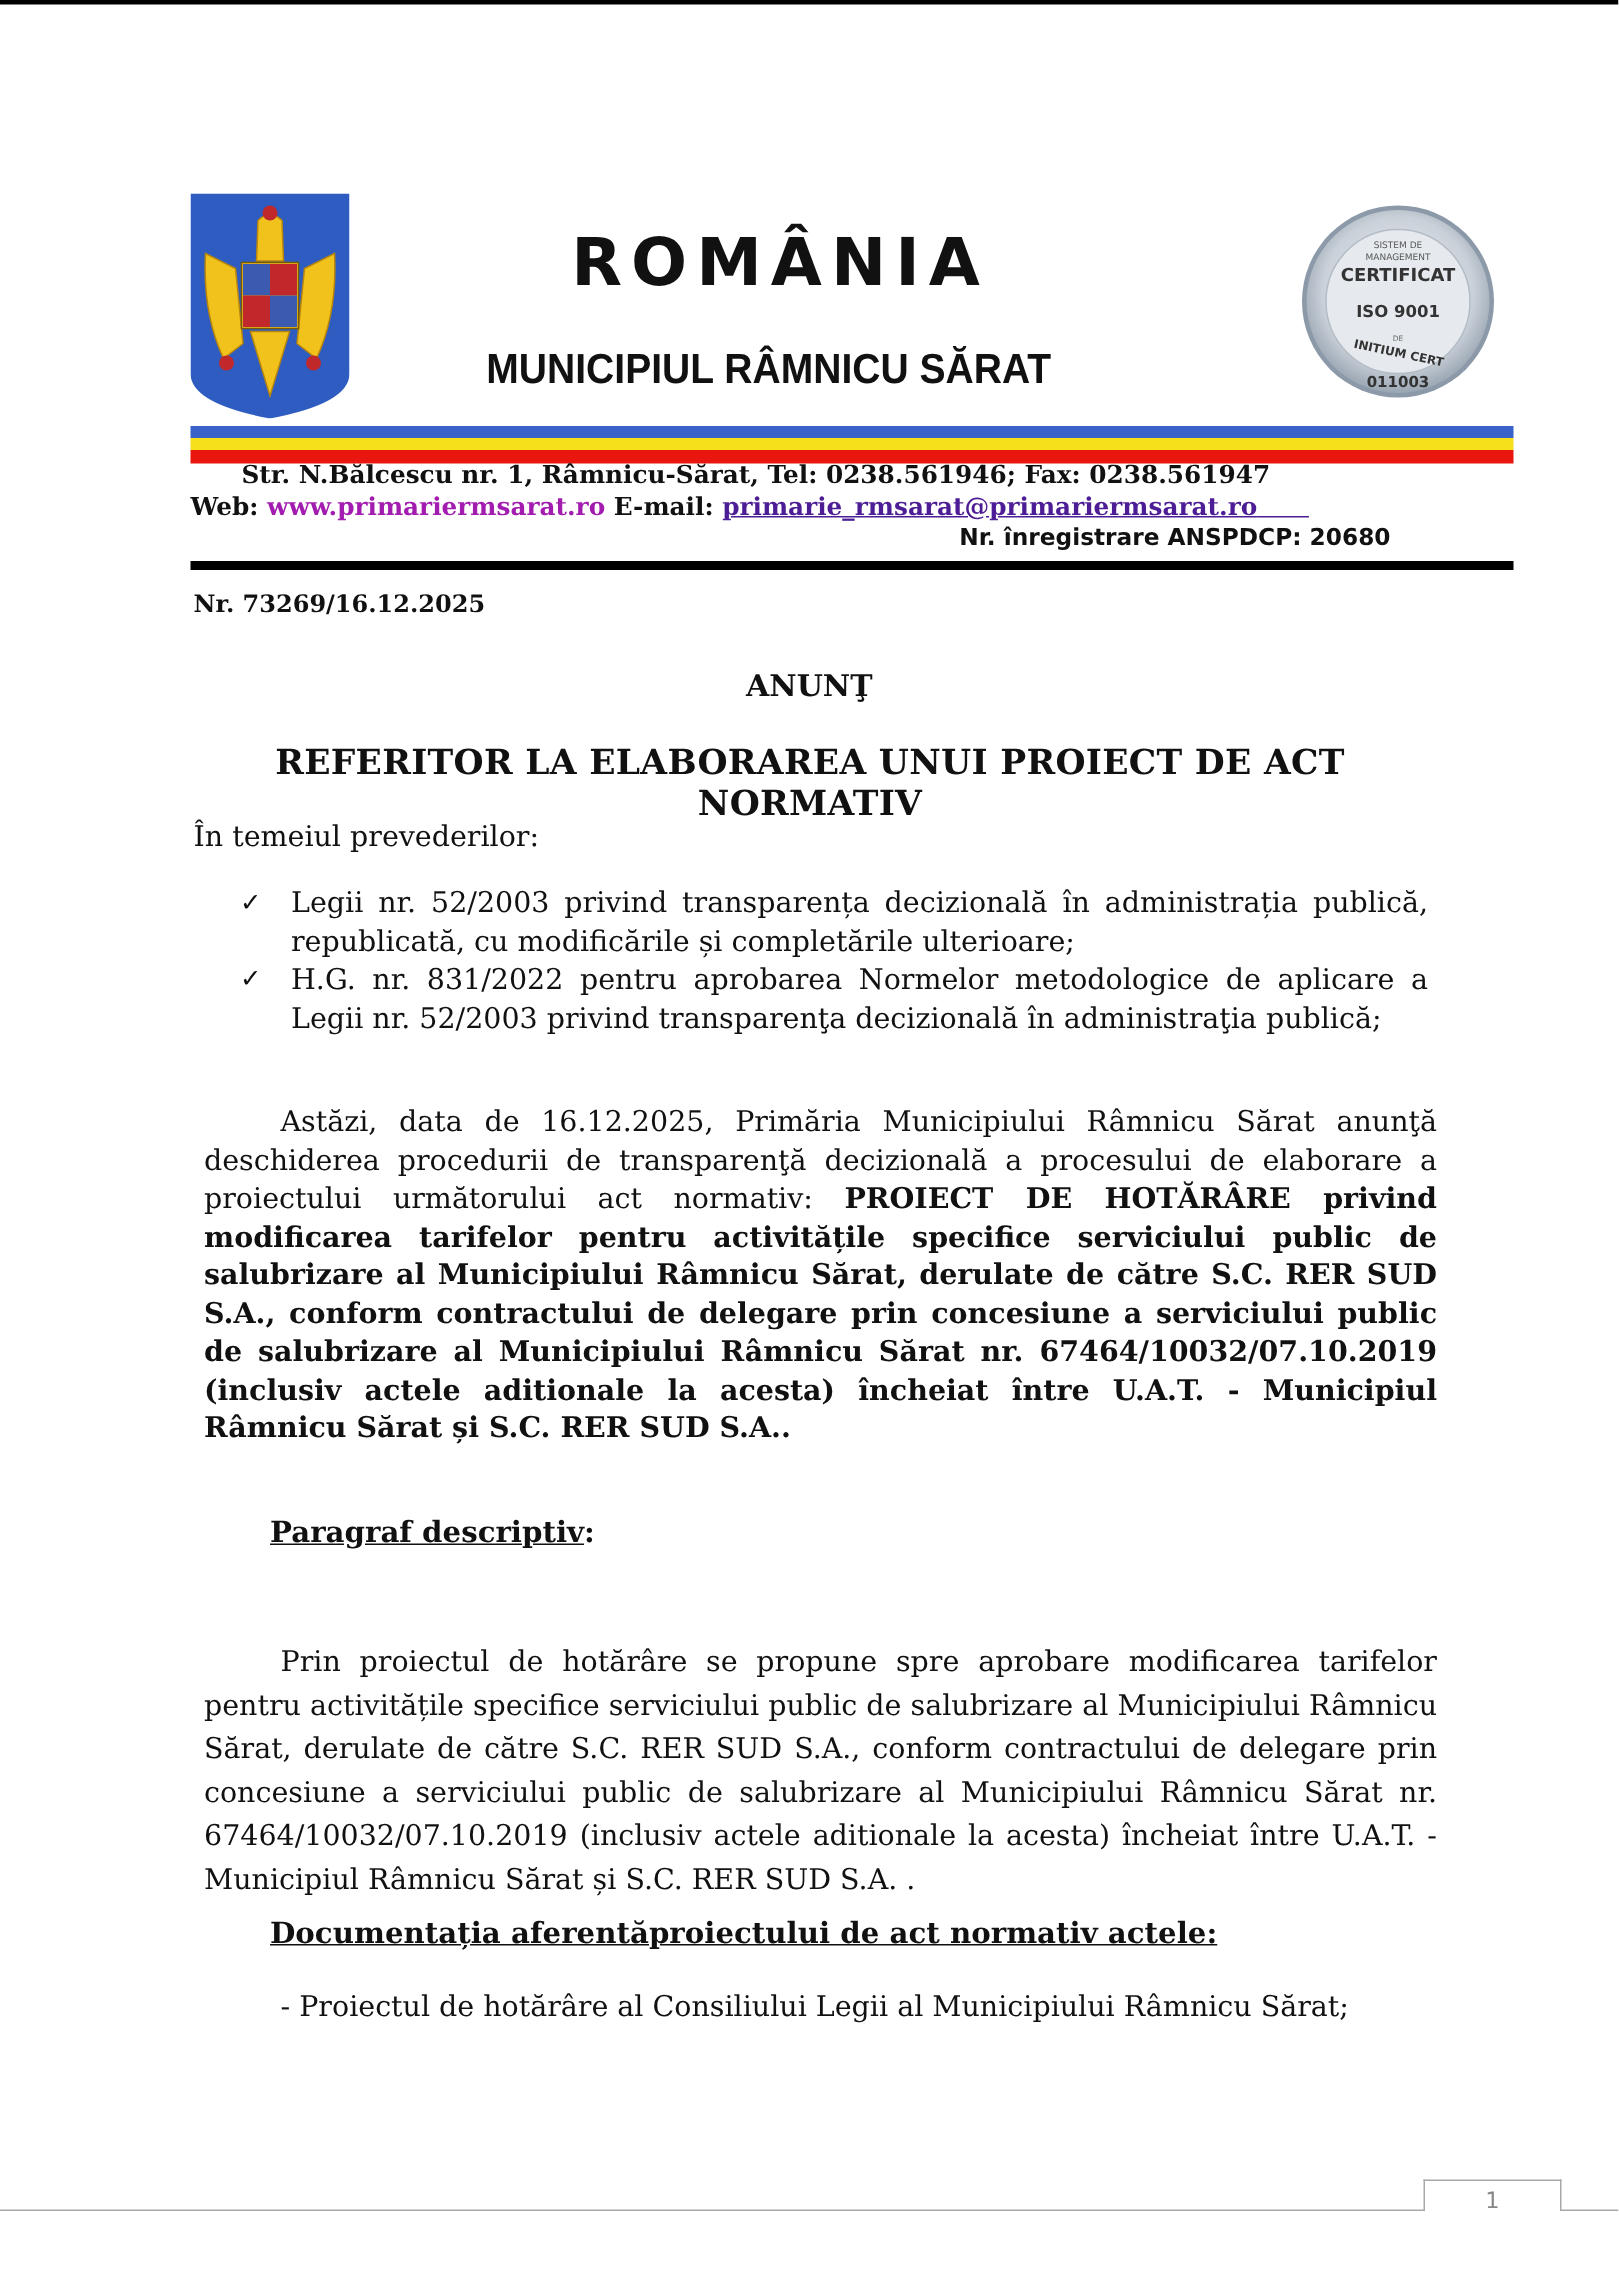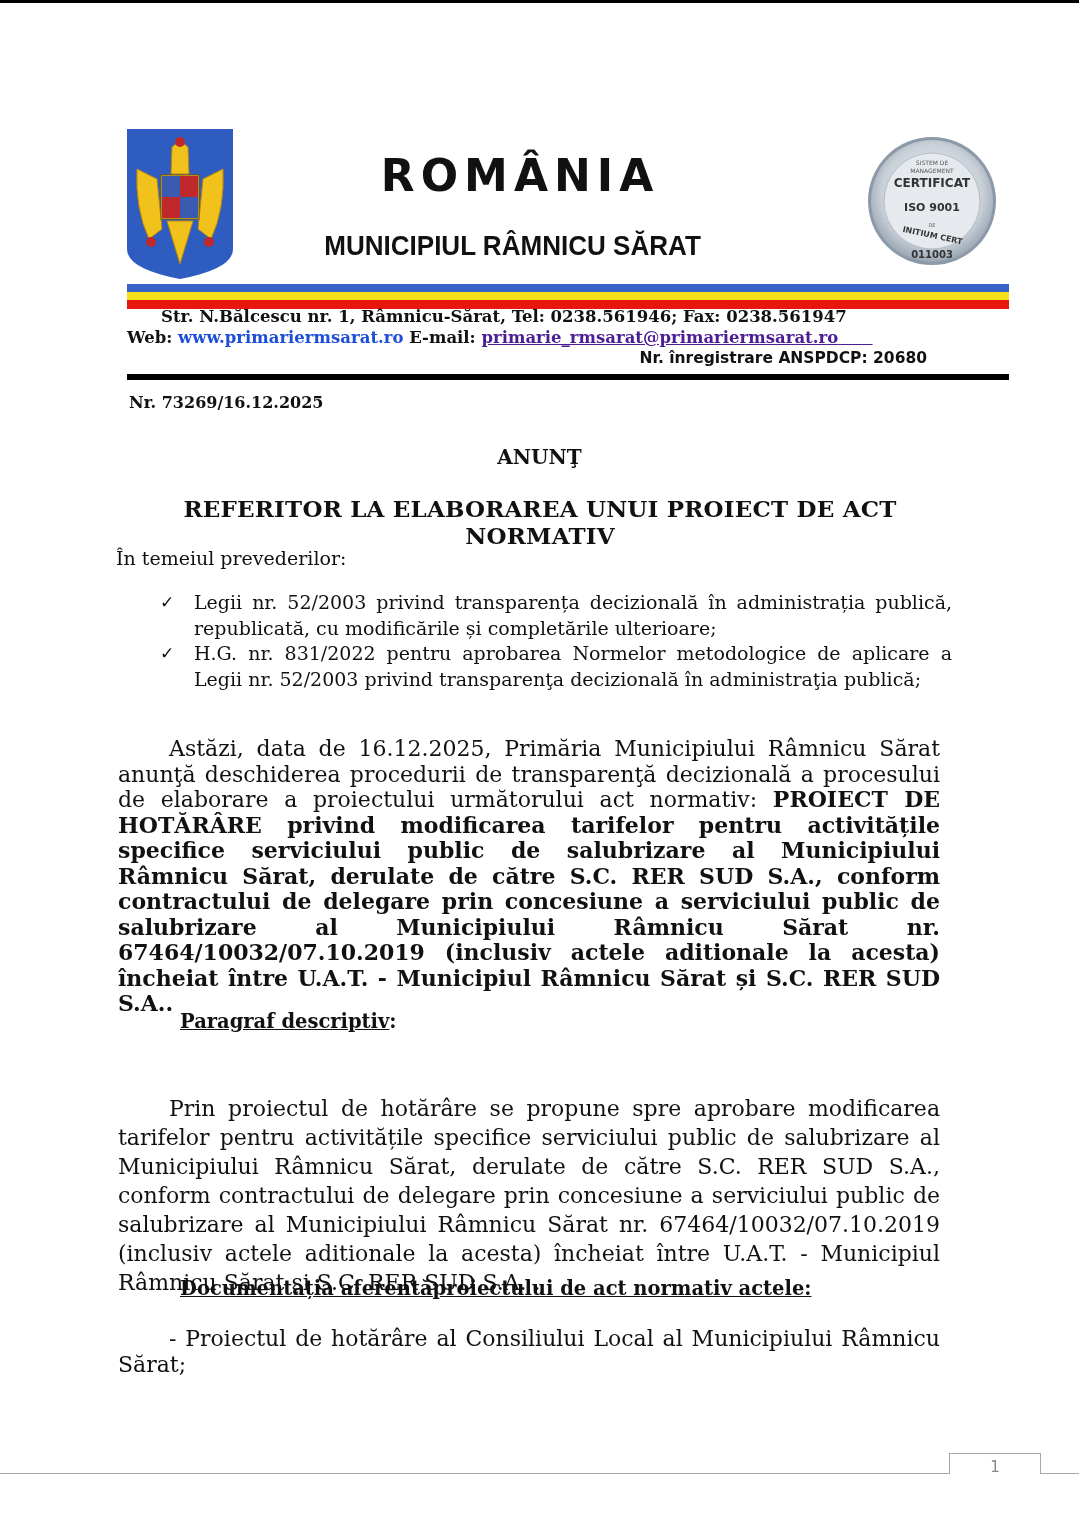--- a/index.html
+++ b/index.html
@@ -15,35 +15,35 @@
 
   .stripe { position:absolute; left:127px; width:882px; }
   .stripe.blue { top:284px; height:8px; background:#3a63c9; }
   .stripe.yellow { top:292px; height:8px; background:#f6e01b; }
   .stripe.red { top:300px; height:9px; background:#e8160f; }
 
   .contact { position:absolute; left:127px; width:882px; font-family:"DejaVu Serif", serif; font-weight:bold; font-size:16.5px; line-height:21px; }
   .contact.l1 { top:306px; padding-left:34px; box-sizing:border-box; }
   .contact.l2 { top:327px; }
   .contact.l3 { top:348px; text-align:right; font-family:"DejaVu Sans", sans-serif; font-size:15.5px; padding-left:0; width:800px; left:127px; }
-  .link { color:#1d4ed8;margin-top:18px; }
+  .link { color:#a21caf;margin-top:18px; }
   .link-u { color:#4c1d95; text-decoration:underline; }
   .hr-black { position:absolute; left:127px; top:374px; width:882px; height:6px; background:#000; }
 
   .nr { position:absolute; left:129px; top:393px; font-weight:bold; font-size:16px; }
   .anunt { position:absolute; left:0; top:445px; width:1079px; text-align:center; font-weight:bold; font-size:20px; padding-left:0; }
   .anunt span { position:relative; left:0px; }
   .referitor { position:absolute; left:129px; top:495px; width:822px; text-align:center; font-weight:bold; font-size:23px; letter-spacing:0.2px; }
-  .temei { position:absolute; left:116px; top:547px; font-size:19px; }
+  .temei { position:absolute; left:129px; top:547px; font-size:19px; }
 
   .list { position:absolute; left:160px; top:590px; width:792px; margin:0; padding:0; list-style:none; font-size:19px; line-height:25.5px; }
   .list li { position:relative; padding-left:34px; text-align:justify; }
   .check { position:absolute; left:0; top:0; font-family:"DejaVu Sans", sans-serif; font-size:17px; }
 
-  .para { position:absolute; left:118px; width:822px; font-size:22px; line-height:25.5px; text-align:justify; }
+  .para { position:absolute; left:136px; width:822px; font-size:19px; line-height:25.5px; text-align:justify; }
   .para .indent { display:inline-block; width:51px; }
   .p1 { top:736px; }
   .sub { position:absolute; left:180px; font-weight:bold; font-size:19.5px; }
   .sub u { text-decoration:underline; }
   .sub1 { top:1010px; }
   .p2 { top:1054px; line-height:29px;margin-top:40px; }
   .sub2 { top:1277px; }
   .p3 { top:1326px; line-height:25.5px; }
 
   .footer-line { position:absolute; top:1473px; height:1px; background:#a8a8a8; }
@@ -125,18 +125,18 @@
   </ul>
 
   <div class="para p1"><span class="indent"></span><span>Astăzi, data de 16.12.2025, Primăria Municipiului Râmnicu Sărat anunţă deschiderea procedurii de transparenţă decizională a procesului de elaborare a proiectului următorului act normativ: </span><b>PROIECT DE HOTĂRÂRE privind modificarea tarifelor pentru activitățile specifice serviciului public de salubrizare al Municipiului Râmnicu Sărat, derulate de către S.C. RER SUD S.A., conform contractului de delegare prin concesiune a serviciului public de salubrizare al Municipiului Râmnicu Sărat nr. 67464/10032/07.10.2019 (inclusiv actele aditionale la acesta) încheiat între U.A.T. - Municipiul Râmnicu Sărat și S.C. RER SUD S.A..</b></div>
 
   <div class="sub sub1"><u>Paragraf descriptiv</u><span>:</span></div>
 
   <div class="para p2"><span class="indent"></span><span>Prin proiectul de hotărâre se propune spre aprobare modificarea tarifelor pentru activitățile specifice serviciului public de salubrizare al Municipiului Râmnicu Sărat, derulate de către S.C. RER SUD S.A., conform contractului de delegare prin concesiune a serviciului public de salubrizare al Municipiului Râmnicu Sărat nr. 67464/10032/07.10.2019 (inclusiv actele aditionale la acesta) încheiat între U.A.T. - Municipiul Râmnicu Sărat și S.C. RER SUD S.A. .</span></div>
 
   <div class="sub sub2"><u>Documentația aferentăproiectului de act normativ actele:</u></div>
 
-  <div class="para p3"><span class="indent"></span><span>- Proiectul de hotărâre al Consiliului Local al Municipiului Râmnicu Sărat;</span></div>
+  <div class="para p3"><span class="indent"></span><span>- Proiectul de hotărâre al Consiliului Legii al Municipiului Râmnicu Sărat;</span></div>
 
   <div class="footer-line footer-l"></div>
   <div class="footer-line footer-r"></div>
   <div class="page-tab">1</div>
 </div>
 
 </body></html>

